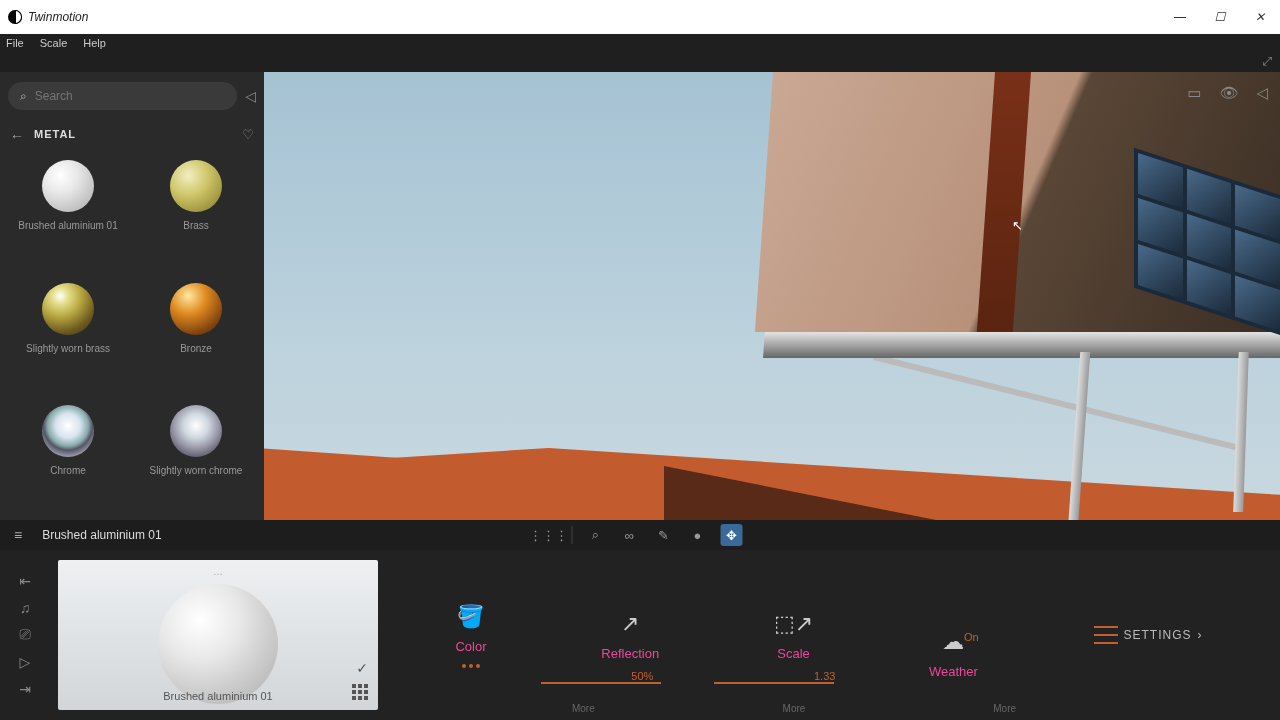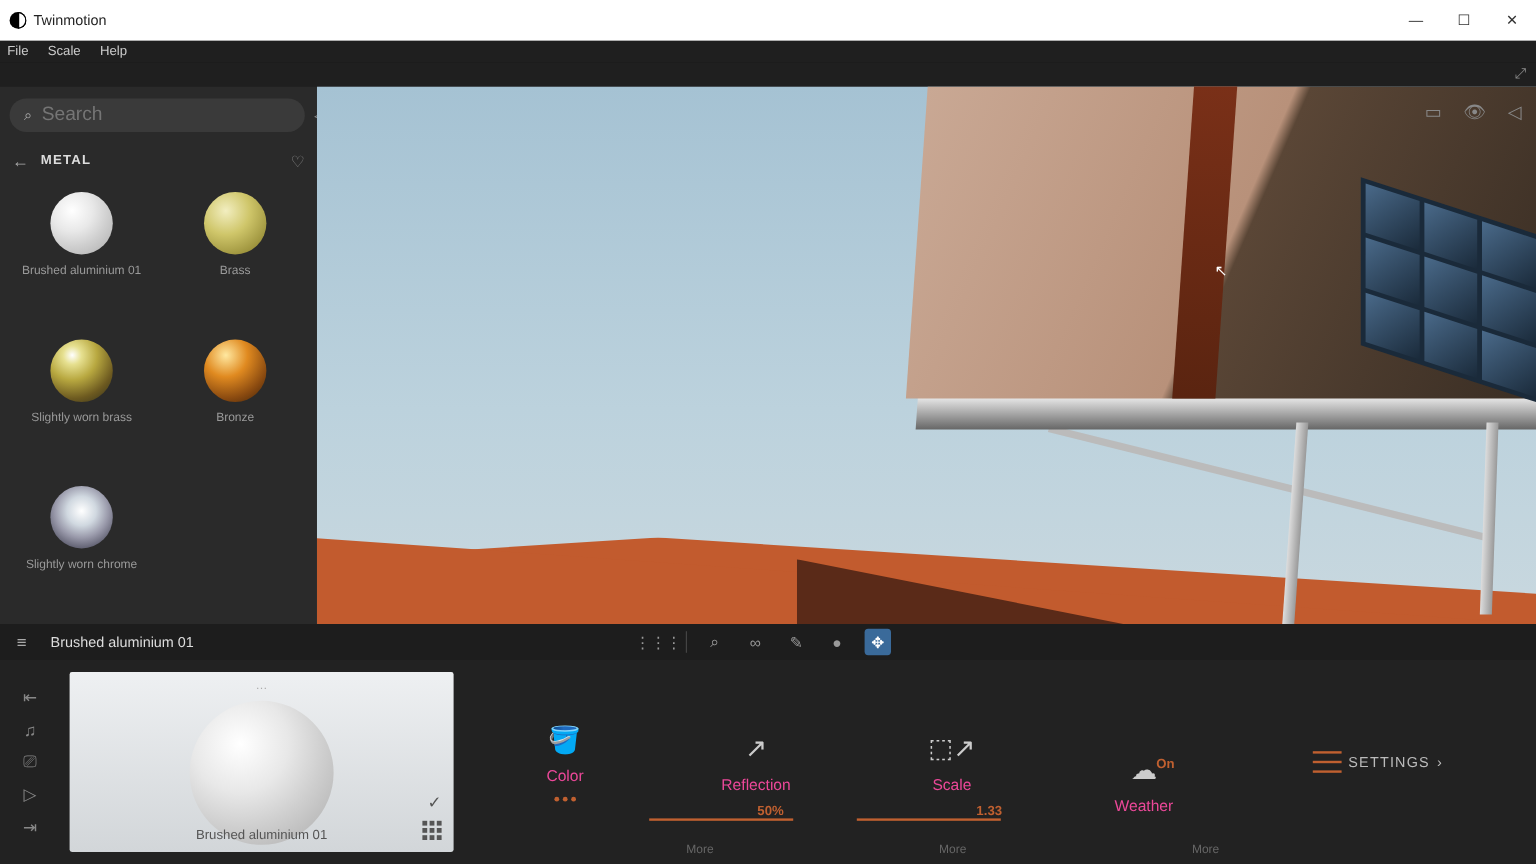--- a/index.html
+++ b/index.html
@@ -1,39 +1,39 @@
 <!DOCTYPE html>
 <html><head>
 <meta charset="utf-8">
 <style>
 * { margin:0; padding:0; box-sizing:border-box; font-family:"Segoe UI",Arial,sans-serif; user-select:none; }
 body { width:1280px; height:720px; background:#1a1a1a; overflow:hidden; position:relative; }
 
 
-.titlebar { height:34px; background:#fff; display:flex; align-items:center; padding:0 8px; position:relative; }
+.titlebar { height:34px; background:#fff; display:flex; align-items:center; padding:0 8px; position:relative;font-style:italic; }
 .titlebar .logo { width:14px; height:14px; border-radius:50%; background:#000; margin-right:6px; position:relative; }
 .titlebar .logo::after { content:""; position:absolute; left:7px; top:0; width:7px; height:14px; background:#fff; border-radius:0 7px 7px 0; border:1px solid #000; box-sizing:border-box; }
 .titlebar .app-name { font-size:12px; color:#222; }
 .titlebar .win-controls { position:absolute; right:0; top:0; height:34px; display:flex; }
 .titlebar .win-btn { width:40px; height:34px; display:flex; align-items:center; justify-content:center; font-size:12px; color:#333; cursor:pointer; }
 
 
 .menubar { height:18px; background:#1f1f1f; display:flex; align-items:center; padding-left:6px; position:relative; }
 .menubar .menu-item { font-size:11px; color:#ccc; margin-right:16px; cursor:pointer; }
 .banner { height:20px; background:#1f1f1f; display:flex; justify-content:center; align-items:center; font-size:12px; color:#bbb; position:relative; }
 .banner .expand { position:absolute; right:8px; top:2px; color:#888; font-size:12px; cursor:pointer; }
 
 
 .main { display:flex; height:448px; }
 
 
 .library { width:264px; background:#2a2a2a; display:flex; flex-direction:column; }
 .search-row { display:flex; align-items:center; padding:10px 8px; gap:8px; }
 .search-box { flex:1; background:#3a3a3a; border-radius:14px; height:28px; display:flex; align-items:center; padding:0 12px; gap:8px; }
-.search-box input { background:none; border:none; outline:none; color:#5eead4; font-size:16px; flex:1; }
+.search-box input { background:none; border:none; outline:none; color:#5eead4; font-size:12px; flex:1; }
 .search-box .search-ic { color:#aaa; font-size:12px; }
 .triangle-btn { color:#888; font-size:14px; cursor:pointer; }
 .crumb { display:flex; align-items:center; padding:6px 10px; gap:10px; }
 .crumb .back { color:#aaa; font-size:14px; cursor:pointer; }
 .crumb .label { color:#ddd; font-size:11px; letter-spacing:1px; font-weight:600; }
 .crumb .heart { margin-left:auto; color:#888; font-size:13px; cursor:pointer; }
 .grid { flex:1; overflow-y:auto; padding:8px 4px 0 4px; display:grid; grid-template-columns:1fr 1fr; gap:4px 0; position:relative; }
 .grid::-webkit-scrollbar { width:6px; }
 .grid::-webkit-scrollbar-thumb { background:#555; border-radius:3px; }
 .mat-item { display:flex; flex-direction:column; align-items:center; cursor:pointer; padding:4px 0 8px; }
@@ -89,21 +89,21 @@
 .preview .name { font-size:11px; color:#555; position:absolute; bottom:8px; }
 .preview .dots { position:absolute; top:6px; left:50%; transform:translateX(-50%); color:#aaa; font-size:10px; }
 .preview .check { position:absolute; right:10px; bottom:34px; color:#555; font-size:14px; cursor:pointer; }
 .preview .grid9 { position:absolute; right:10px; bottom:10px; display:grid; grid-template-columns:repeat(3,4px); grid-template-rows:repeat(3,4px); gap:2px; cursor:pointer; }
 .preview .grid9 span { background:#555; }
 .props { flex:1; display:flex; align-items:center; justify-content:space-around; padding:0 20px; position:relative; }
 .prop { display:flex; flex-direction:column; align-items:center; gap:8px; cursor:pointer; }
 .prop .ic { color:#ccc; font-size:22px; height:28px; display:flex; align-items:center; }
 .prop .lbl { color:#ec4899; font-size:13px; }
 .prop .slider { position:absolute; height:2px; background:#c06030; top:72px; }
-.prop .val { position:absolute; color:#c06030; font-size:11px; top:60px;font-weight:bold; }
+.prop .val { position:absolute; color:#c06030; font-size:11px; top:60px; }
 .color-dots { display:flex; gap:3px; margin-top:2px; }
 .color-dots span { width:4px; height:4px; border-radius:50%; background:#c06030; }
 .settings-btn { display:flex; align-items:center; gap:6px; color:#bbb; font-size:12px; letter-spacing:1px; cursor:pointer; }
 .settings-ic { width:24px; height:18px; display:flex; flex-direction:column; justify-content:space-between; }
 .settings-ic div { height:2px; background:#c06030; position:relative; }
 .more-row { position:absolute; bottom:6px; left:0; right:0; display:flex; justify-content:space-around; padding:0 170px 0 100px; }
 .more-row span { color:#666; font-size:10px; cursor:pointer; }
 </style>
 </head>
 <body>
@@ -152,20 +152,24 @@
           <div class="sphere sp-brass"></div>
           <div class="name">Brass</div>
         </div>
         <div class="mat-item">
           <div class="sphere sp-wornbrass"></div>
           <div class="name">Slightly worn brass</div>
         </div>
         <div class="mat-item">
           <div class="sphere sp-bronze"></div>
           <div class="name">Bronze</div>
+        </div>
+        <div class="mat-item">
+          <div class="sphere sp-chrome"></div>
+          <div class="name">Chrome</div>
         </div>
         <div class="mat-item">
           <div class="sphere sp-wornchrome"></div>
           <div class="name">Slightly worn chrome</div>
         </div>
       </div>
   </div>
 
   <div class="viewport">
     <div class="sky"></div>

